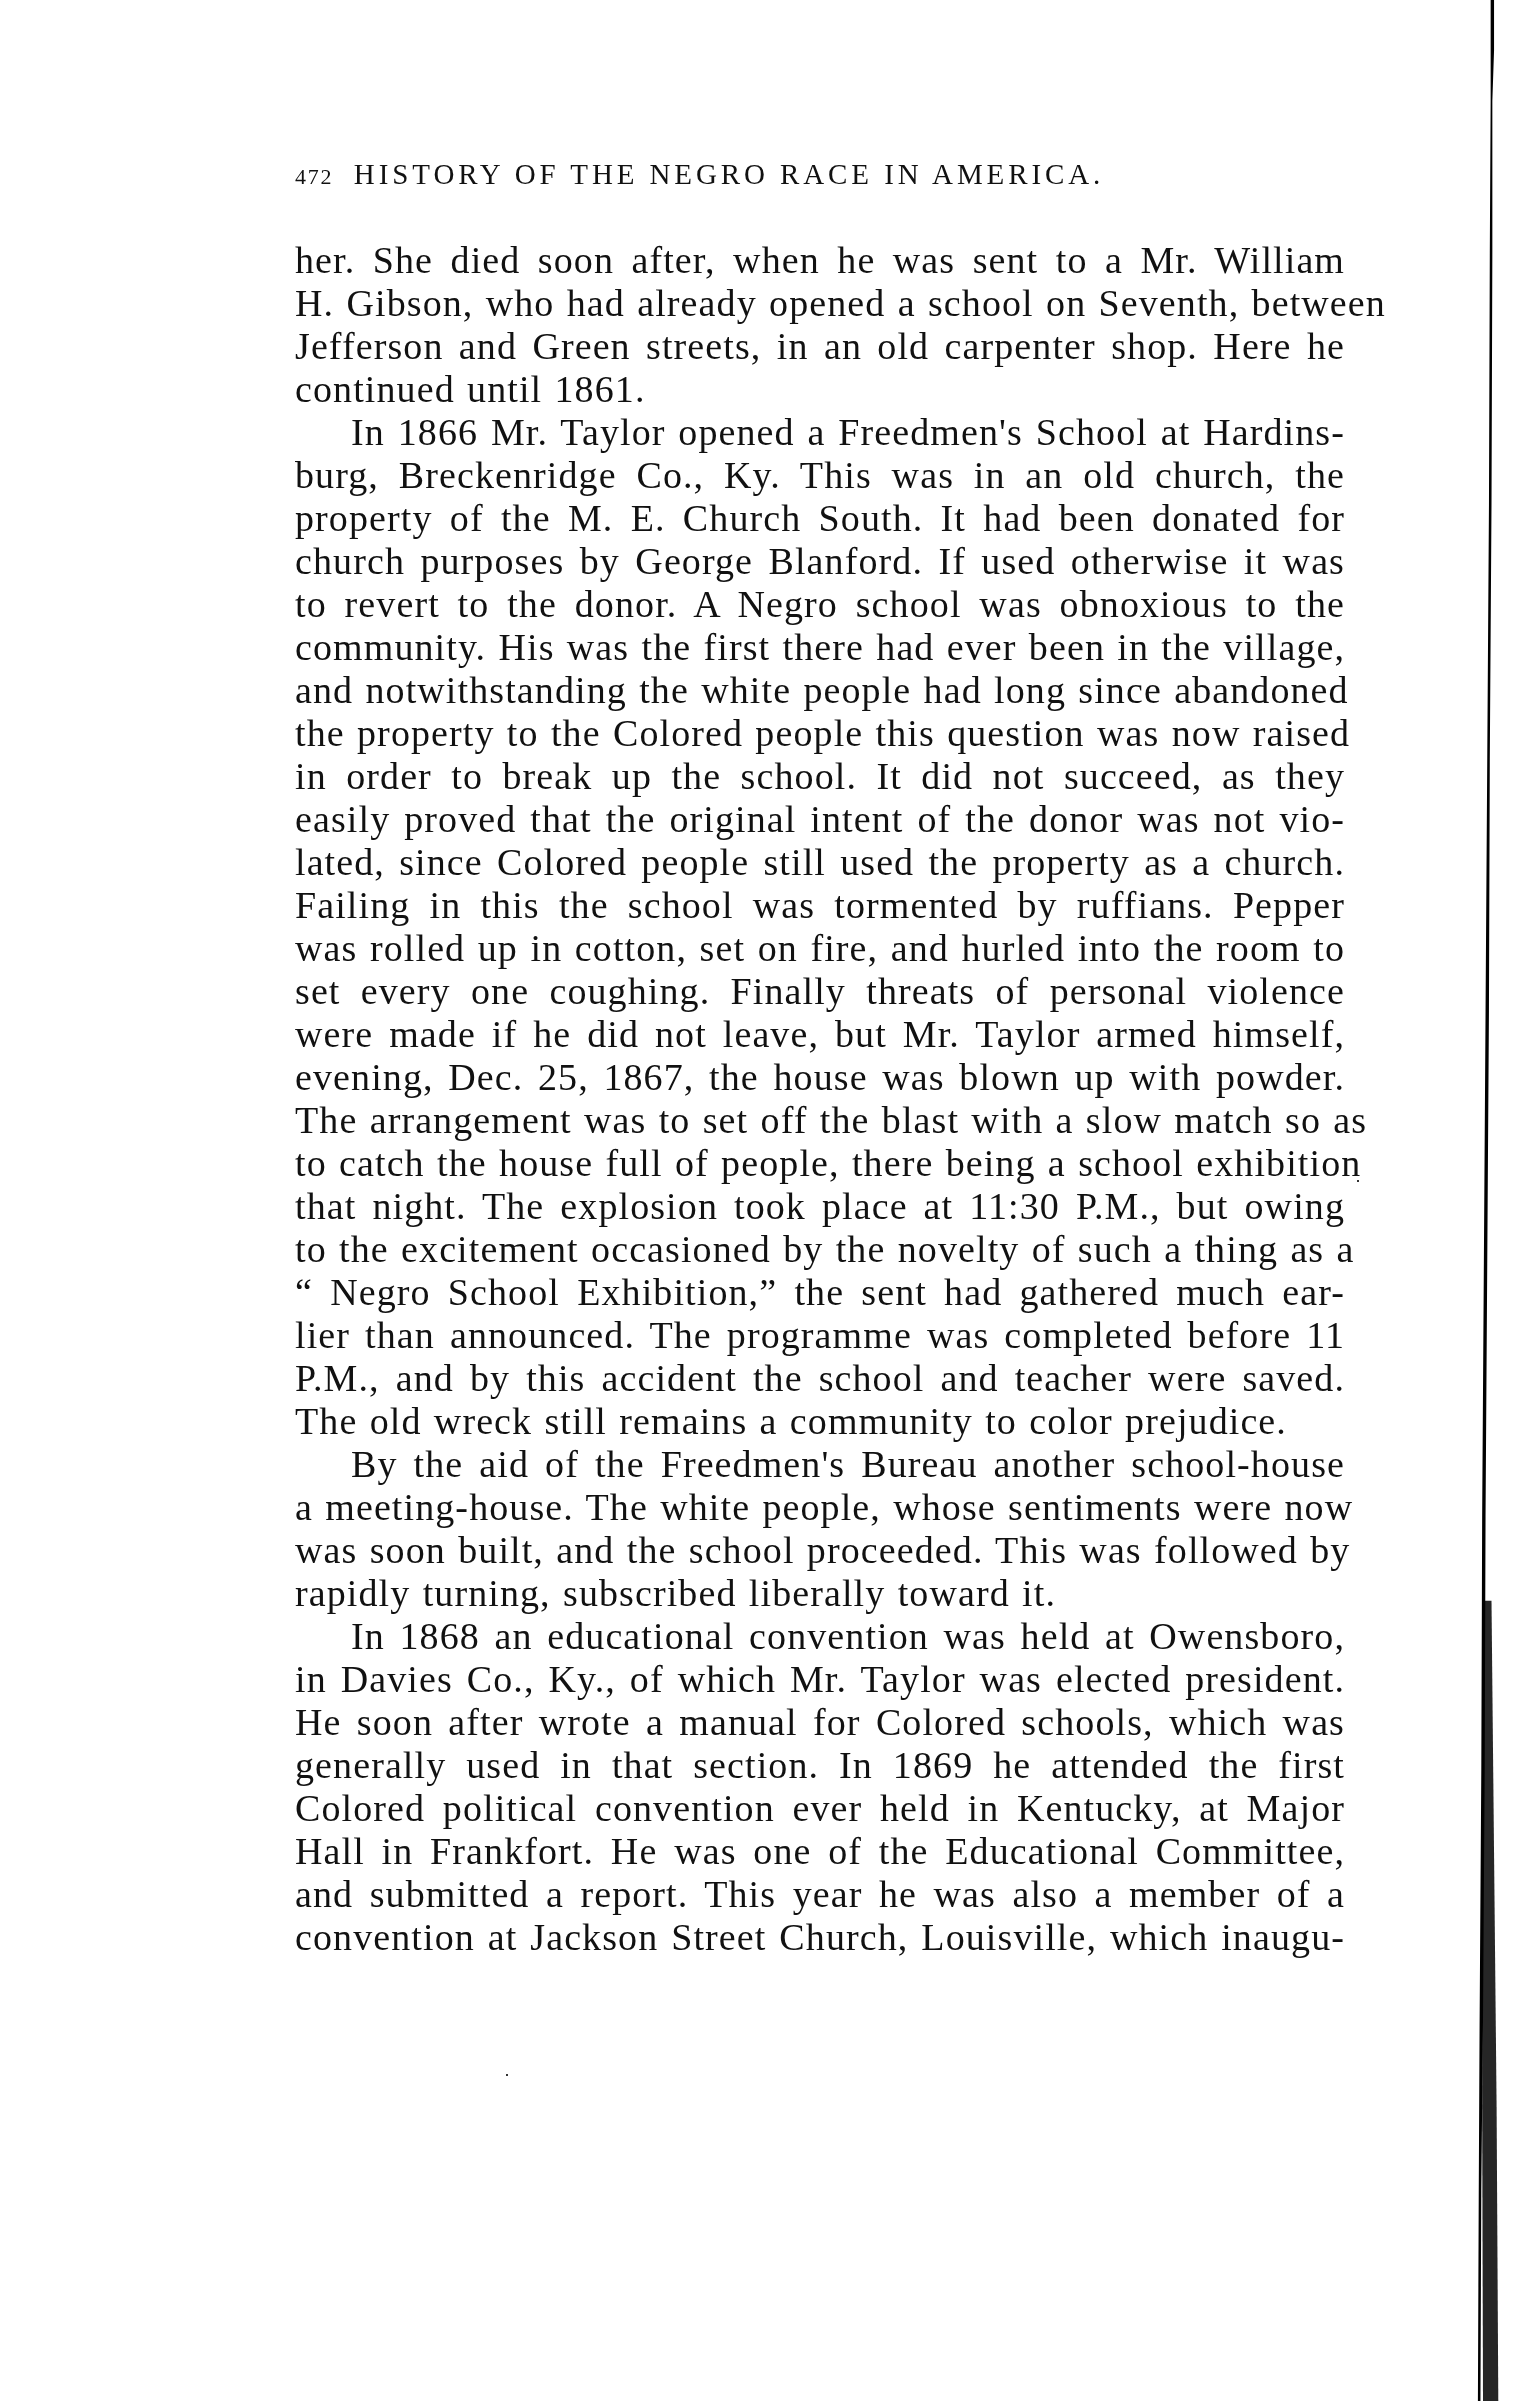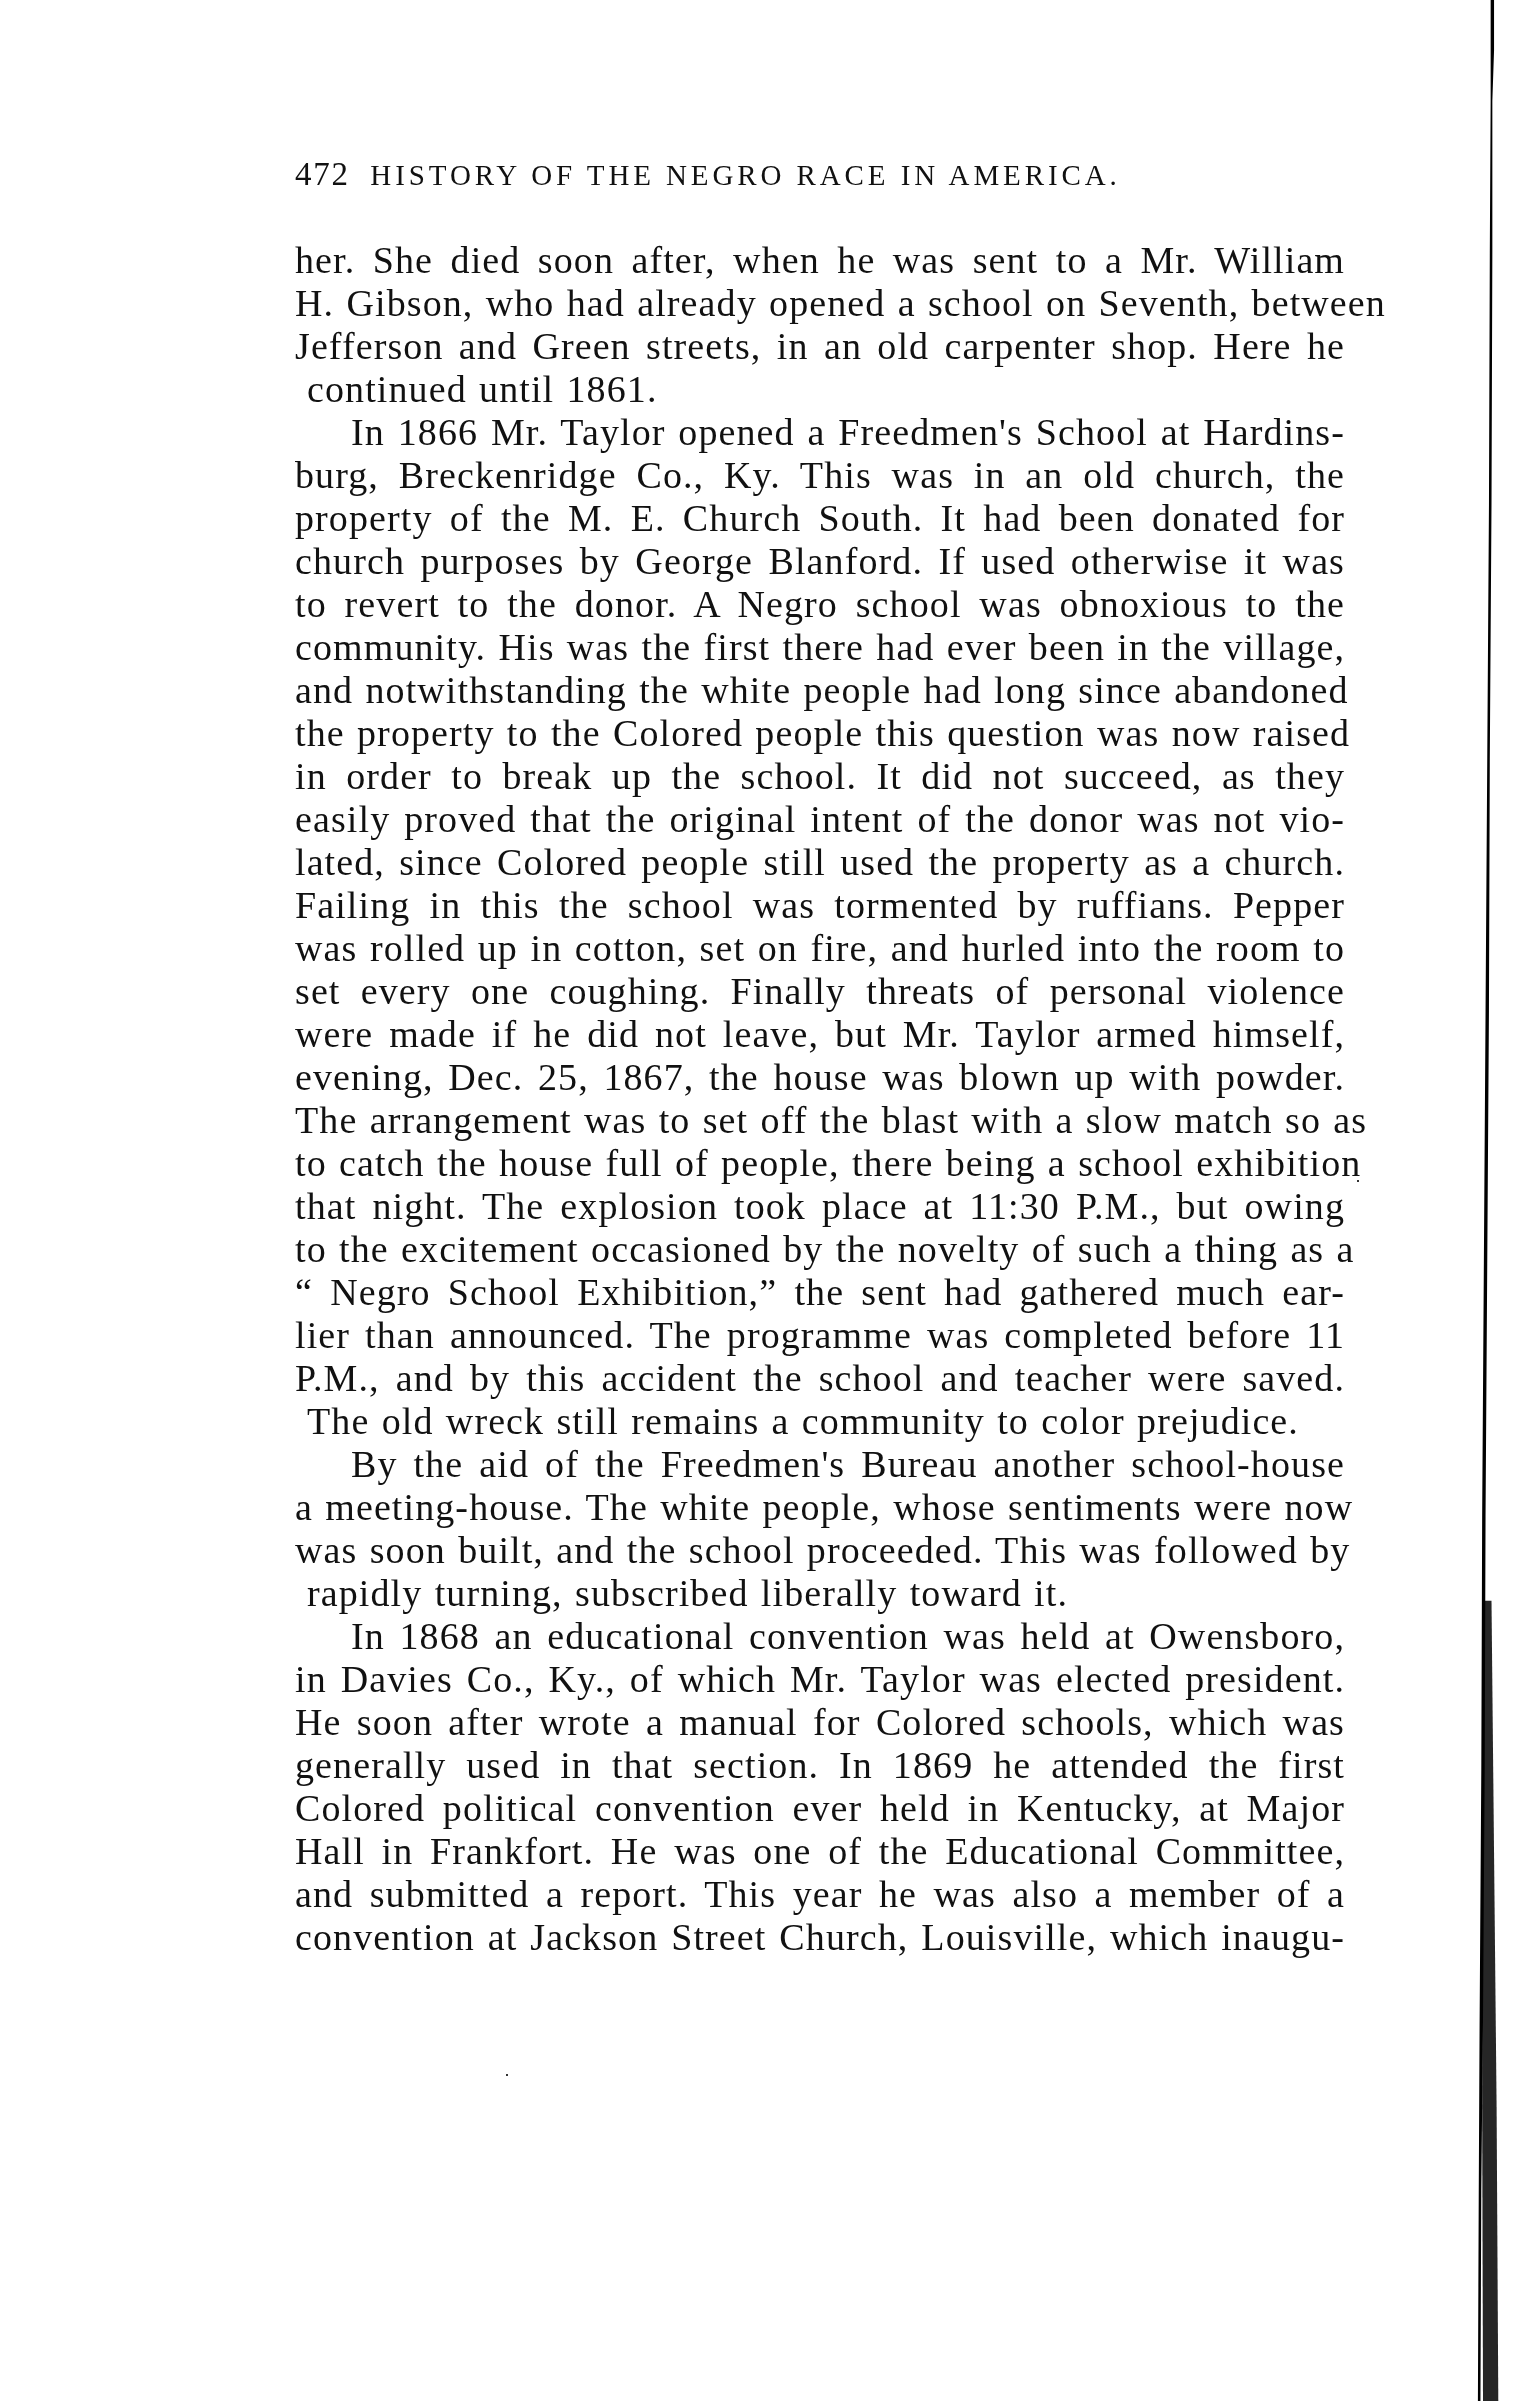--- a/index.html
+++ b/index.html
@@ -27,21 +27,21 @@
     top: 157px;
     width: 1053px;
     font-family: "Liberation Serif", "DejaVu Serif", serif;
     font-size: 29px;
     line-height: 34px;
     white-space: nowrap;
     letter-spacing: 1.7px;
   }
   .running-head .folio {
     font-style: normal;
-    font-size: 33px;
+    font-size: 22px;
     margin-right: 11.8px;
   }
   .running-head .title {
     letter-spacing: 3.9px;
   }
   .body-text {
     position: absolute;
     left: 295px;
     top: 239px;
     width: 1050px;
@@ -54,21 +54,20 @@
   .line {
     display: block;
     height: 43px;
     white-space: nowrap;
     text-align: justify;
     text-align-last: justify;
     overflow: visible;
   }
   .line.last {
     text-align-last: left;
-    margin-left: 12px;
   }
   .line.indent {
     padding-left: 56px;
   }
   .binding-edge {
     position: absolute;
     top: 0;
     height: 2401px;
     right: 0;
     width: 51px;

